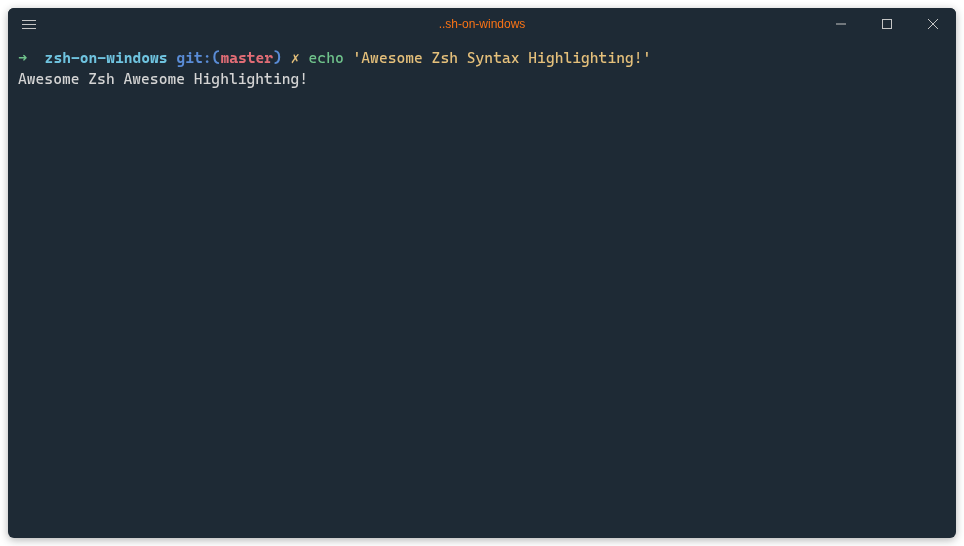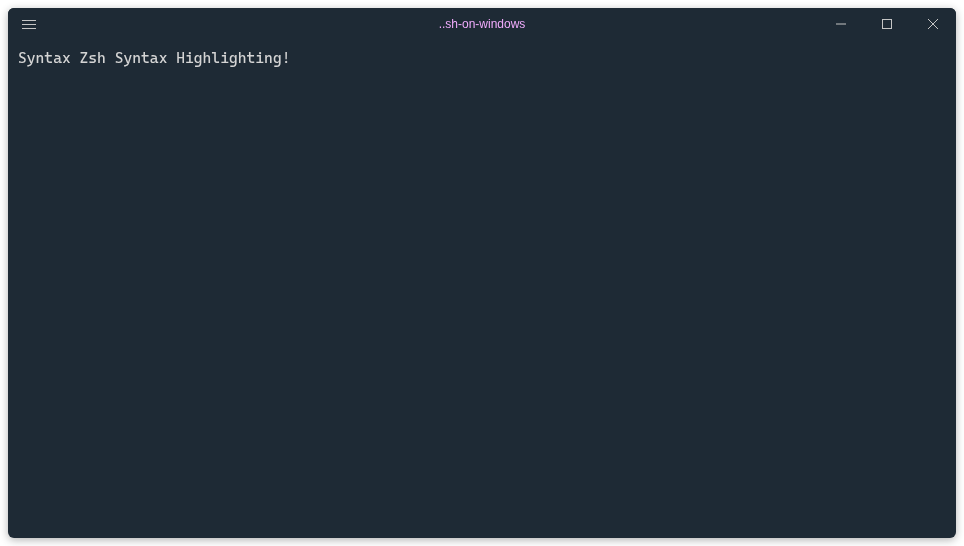--- a/index.html
+++ b/index.html
@@ -41,21 +41,21 @@
     .hamburger span {
       display: block;
       width: 14px;
       height: 1px;
       background: #c5c5c5;
     }
     .title {
       position: absolute;
       left: 50%;
       transform: translateX(-50%);
-      color: #f0abfc;
+      color: #f97316;
       font-size: 12px;
       font-family: 'Segoe UI', Arial, sans-serif;
     }
     .window-controls {
       margin-left: auto;
       display: flex;
       height: 100%;
     }
     .win-btn {
       width: 46px;
@@ -126,15 +126,16 @@
       <div class="win-btn">
         <svg viewBox="0 0 10 10">
             <line x1="0" y1="0" x2="10" y2="10" stroke="currentColor" stroke-width="1"></line>
             <line x1="10" y1="0" x2="0" y2="10" stroke="currentColor" stroke-width="1"></line>
           </svg>
       </div>
     </div>
   </div>
 
   <div class="terminal-body">
-    <div class="line"><span class="output">Syntax Zsh Syntax Highlighting!</span></div>
+    <div class="line"><span class="arrow">➜</span>  <span class="dir">zsh-on-windows</span> <span class="git-label">git:</span><span class="paren">(</span><span class="branch">master</span><span class="paren">)</span> <span class="dirty">✗</span> <span class="cmd">echo</span> <span class="string">'Awesome Zsh Syntax Highlighting!'</span></div>
+    <div class="line"><span class="output">Awesome Zsh Awesome Highlighting!</span></div>
   </div>
 </div>
 
 </body></html>

